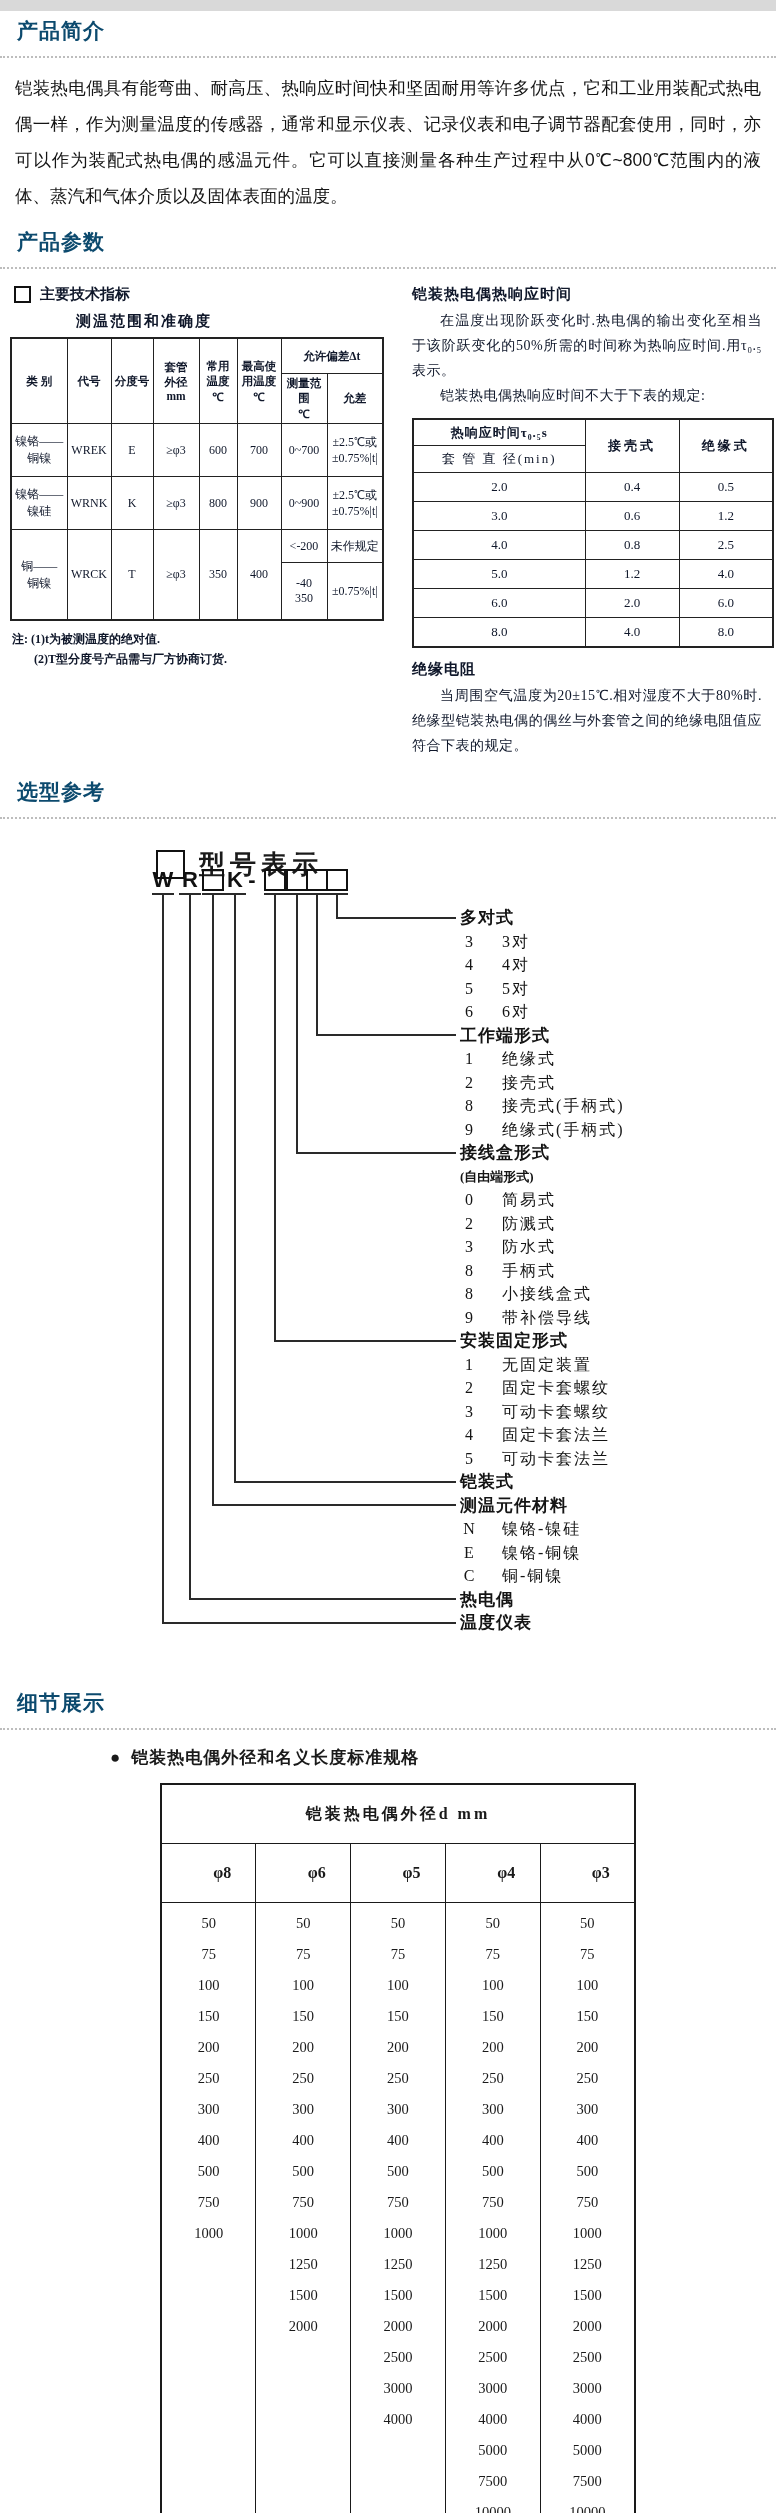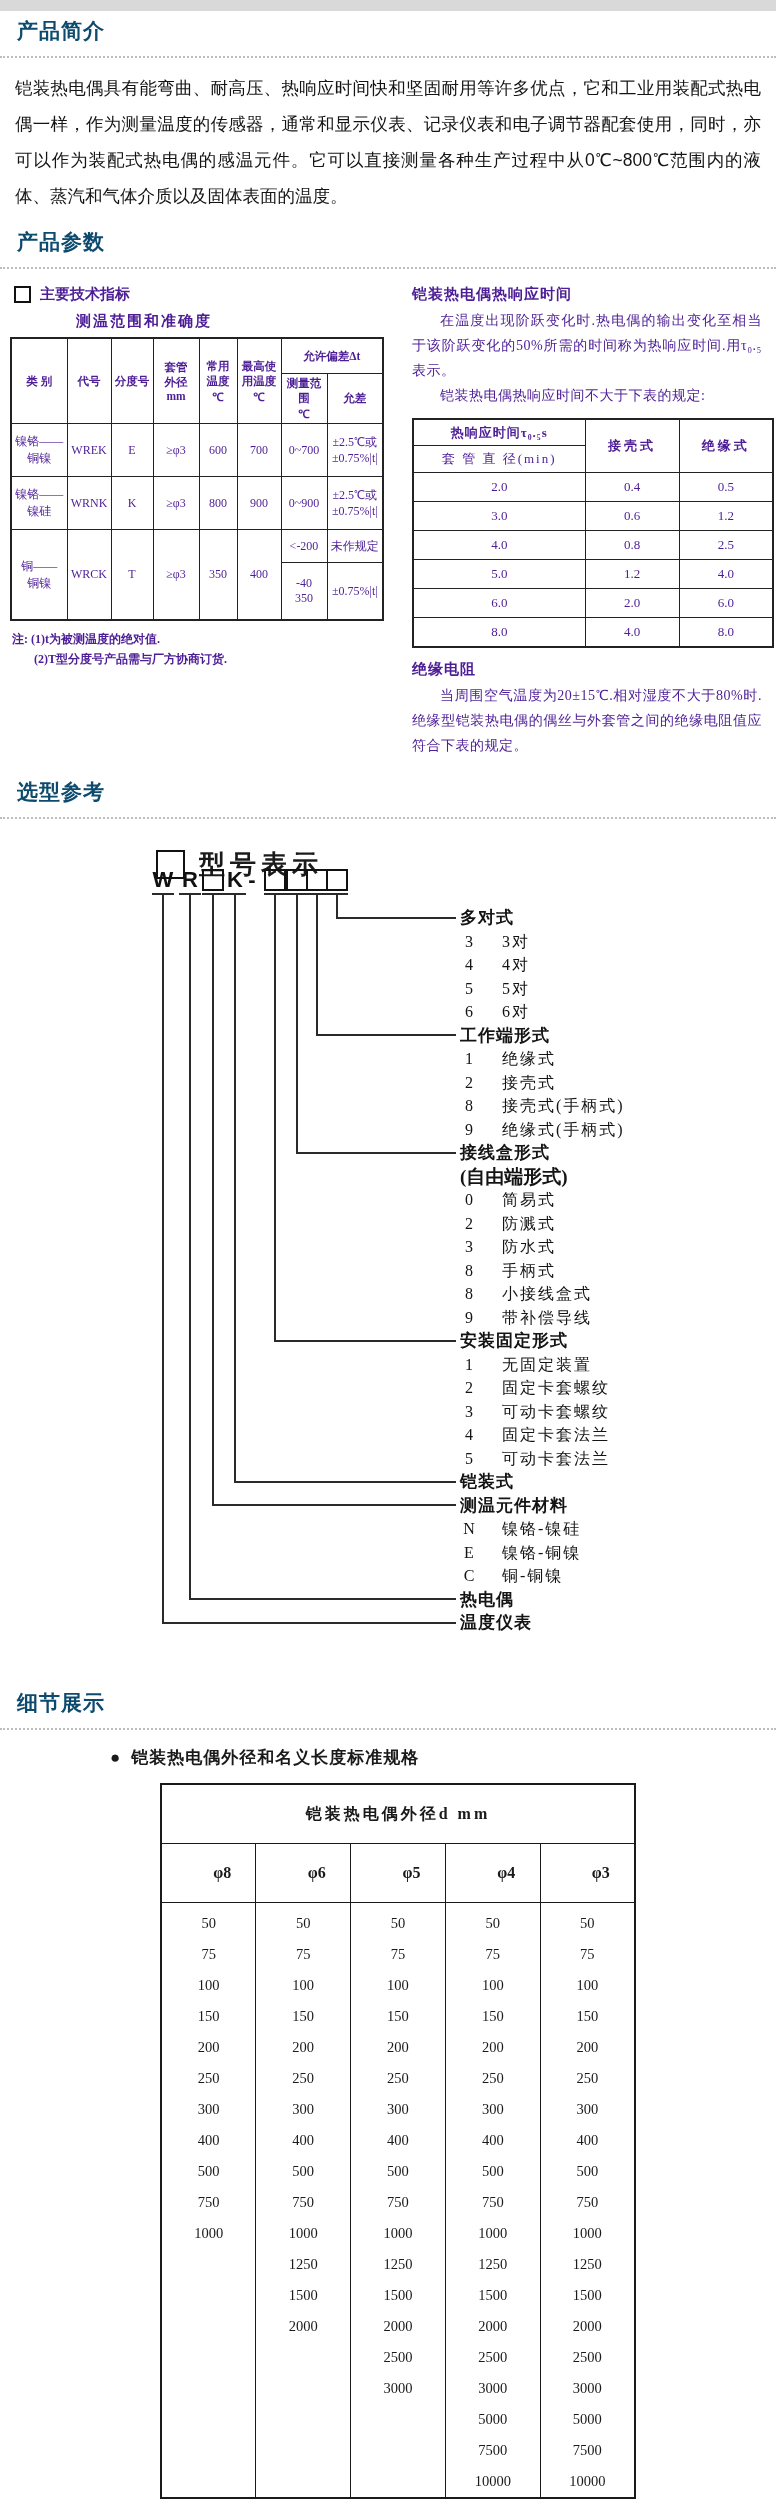--- a/index.html
+++ b/index.html
@@ -4,21 +4,21 @@
 <style>
   html,body{margin:0;padding:0;background:#fff;}
   body{width:776px;font-family:"Liberation Sans",sans-serif;color:#1a1a1a;}
   .top-strip{height:11px;background:#d9d9d9;}
   section{display:block;}
   .sec-title{font-size:21px;font-weight:bold;color:#0c4a6e;padding:6px 0 11px 17px;border-bottom:2px dotted #bdbdbd;letter-spacing:1px;}
   
   .intro-body{margin:12px 15px 0 15px;font-size:17.5px;line-height:36px;text-align:justify;color:#141414;}
   
   .params-flex{display:flex;margin-top:12px;min-height:392px;}
-  .scan{font-family:"Liberation Serif",serif;color:#4c1d95;}
+  .scan{font-family:"Liberation Serif",serif;color:#0f172a;}
   .left-col{width:392px;padding-left:10px;box-sizing:border-box;}
   .right-col{width:374px;padding-left:14px;box-sizing:border-box;}
   .indicator-head{display:flex;align-items:center;font-weight:bold;font-size:15px;margin:4px 0 8px 4px;}
   .sq-icon{width:13px;height:13px;border:2.5px solid #111;margin-right:9px;display:inline-block;}
   .range-subtitle{font-family:"Liberation Serif",serif;font-weight:bold;font-size:15px;margin:2px 0 6px 66px;letter-spacing:2px;}
   table.range-table{border-collapse:collapse;border:2px solid #222;table-layout:fixed;width:372px;}
   table.range-table th,table.range-table td{border:1px solid #222;text-align:center;vertical-align:middle;font-size:11.5px;padding:2px 1px;white-space:pre-line;font-weight:bold;}
   table.range-table td{font-weight:normal;font-size:12px;}
   table.range-table .hrow1 th{height:30px;}
   table.range-table tr.r12 td{height:48px;}
@@ -42,21 +42,21 @@
   .model-title{position:absolute;left:156px;top:8px;display:flex;align-items:center;margin-top:16px;}
   .model-title .big-sq{width:25px;height:25px;border:2.5px solid #111;margin-right:14px;}
   .model-title .mt-label{font-weight:bold;font-size:26px;letter-spacing:5px;}
   #model-code{position:absolute;left:0;top:44px;height:24px;width:776px;}
   #model-code .chr{position:absolute;transform:translateX(-50%);font-size:22px;font-weight:bold;font-family:"Liberation Sans",sans-serif;color:#111;}
   #model-code .box{position:absolute;transform:translateX(-50%);width:18px;height:18px;border:2px solid #111;top:2px;}
   .diagram svg{position:absolute;left:0;top:0;}
   #diagram-labels{position:absolute;left:460px;top:83px;width:300px;font-family:"Liberation Serif",serif;}
   .dg-row{height:23.5px;line-height:23.5px;display:flex;align-items:center;color:#141414;}
   .dg-label{font-weight:bold;font-size:17px;letter-spacing:1px;}
-  .dg-sublabel{font-weight:bold;font-size:19px;}
+  .dg-sublabel{font-weight:bold;font-size:13px;}
   .dg-option .code{display:inline-block;width:18px;margin-right:14px;font-size:16px;text-align:center;}
   .dg-option .txt{font-size:16px;letter-spacing:2px;margin-left:10px;}
   
   .sec-detail{margin-top:26px;}
   .bullet-title{font-family:"Liberation Serif",serif;font-weight:bold;font-size:17px;margin:16px 0 0 110px;letter-spacing:1px;}
   .bullet-title .dot{margin-right:10px;}
   table.detail-table{width:476px;margin:14px 0 0 160px;border-collapse:collapse;border:2px solid #1a1a1a;table-layout:fixed;font-family:"Liberation Serif",serif;}
   .detail-span-th{height:56px;border-bottom:1.5px solid #1a1a1a;font-size:16px;font-weight:bold;letter-spacing:3px;text-align:center;vertical-align:middle;}
   #detail-cols th{height:56px;border-left:1.5px solid #1a1a1a;border-bottom:1.5px solid #1a1a1a;font-size:16px;font-weight:bold;text-align:center;vertical-align:middle;padding-left:28px;}
   #detail-cols th:first-child{border-left:none;}
@@ -482,20 +482,27 @@
         <tr>
           <td></td>
           <td></td>
           <td>3000</td>
           <td>3000</td>
           <td>3000</td>
         </tr>
         <tr>
           <td></td>
           <td></td>
+          <td>4000</td>
+          <td>4000</td>
+          <td>4000</td>
+        </tr>
+        <tr>
+          <td></td>
+          <td></td>
           <td></td>
           <td>5000</td>
           <td>5000</td>
         </tr>
         <tr>
           <td></td>
           <td></td>
           <td></td>
           <td>7500</td>
           <td>7500</td>

